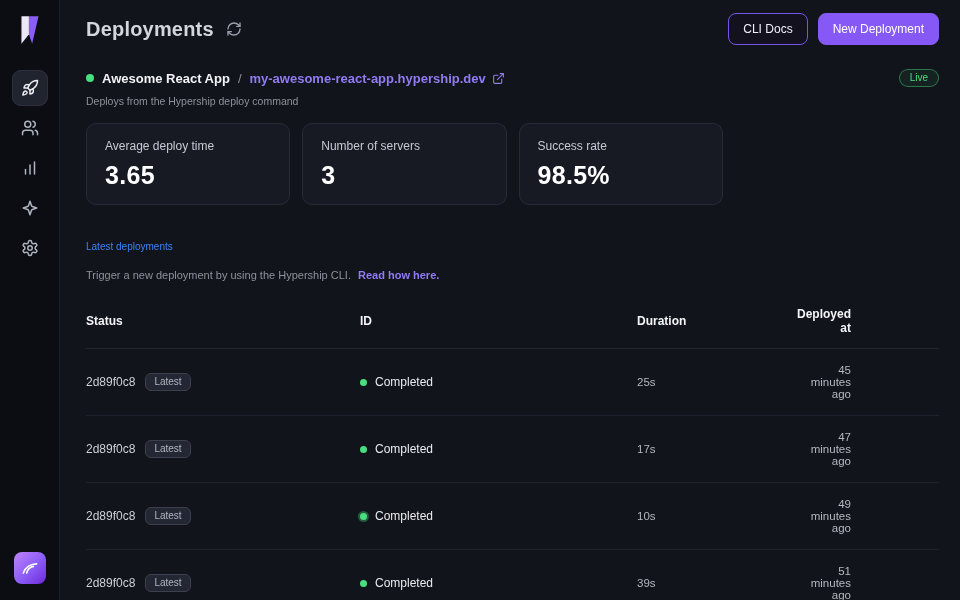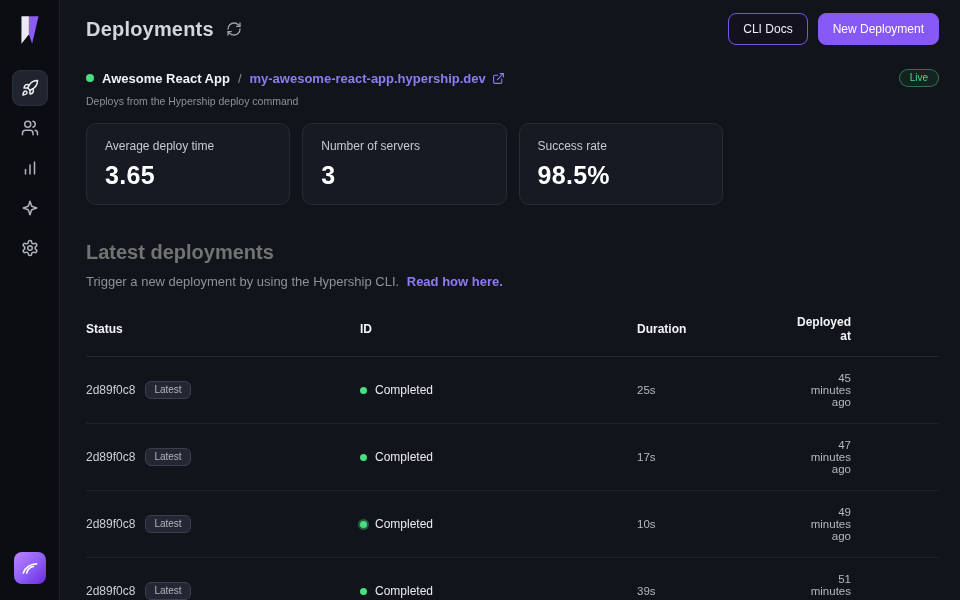--- a/index.html
+++ b/index.html
@@ -58,22 +58,22 @@
   
   .stats { display:grid; grid-template-columns:repeat(4,1fr); gap:12px; margin-top:16px; }
   .card {
     background:#171a23; border:1px solid #272b37; border-radius:10px;
     padding:15px 18px 14px 18px; min-height:78px;
   }
   .card-label { font-size:12px; color:#c6cad4; }
   .card-value { margin-top:8px; font-size:25px; font-weight:700; color:#ffffff; letter-spacing:.3px; }
   
   .latest { margin-top:36px; }
-  .latest-title { font-size:20px; font-weight:700; color:#737373; }
-  .latest-sub { margin-top:10px; font-size:13px; color:#8d919c; }
+  .latest-title { font-size:10px; font-weight:400; color:#3b82f6; }
+  .latest-sub { margin-top:17px; font-size:11px; color:#8d919c; }
   .latest-link { color:#8f7cf3; font-weight:600; cursor:pointer; margin-left:4px; }
   
   .table { margin-top:26px; }
   .trow {
     display:grid; grid-template-columns:274px 277px 160px 1fr;
     align-items:center;
   }
   .thead { font-size:12px; font-weight:700; color:#f3f4f7; padding-bottom:13px; border-bottom:1px solid #232732; }
   .tbody-row { padding:15px 0; border-bottom:1px solid #1d212b; font-size:12px; color:#cdd1da; cursor:pointer; }
   .col-last { text-align:right; padding-right:88px; }

